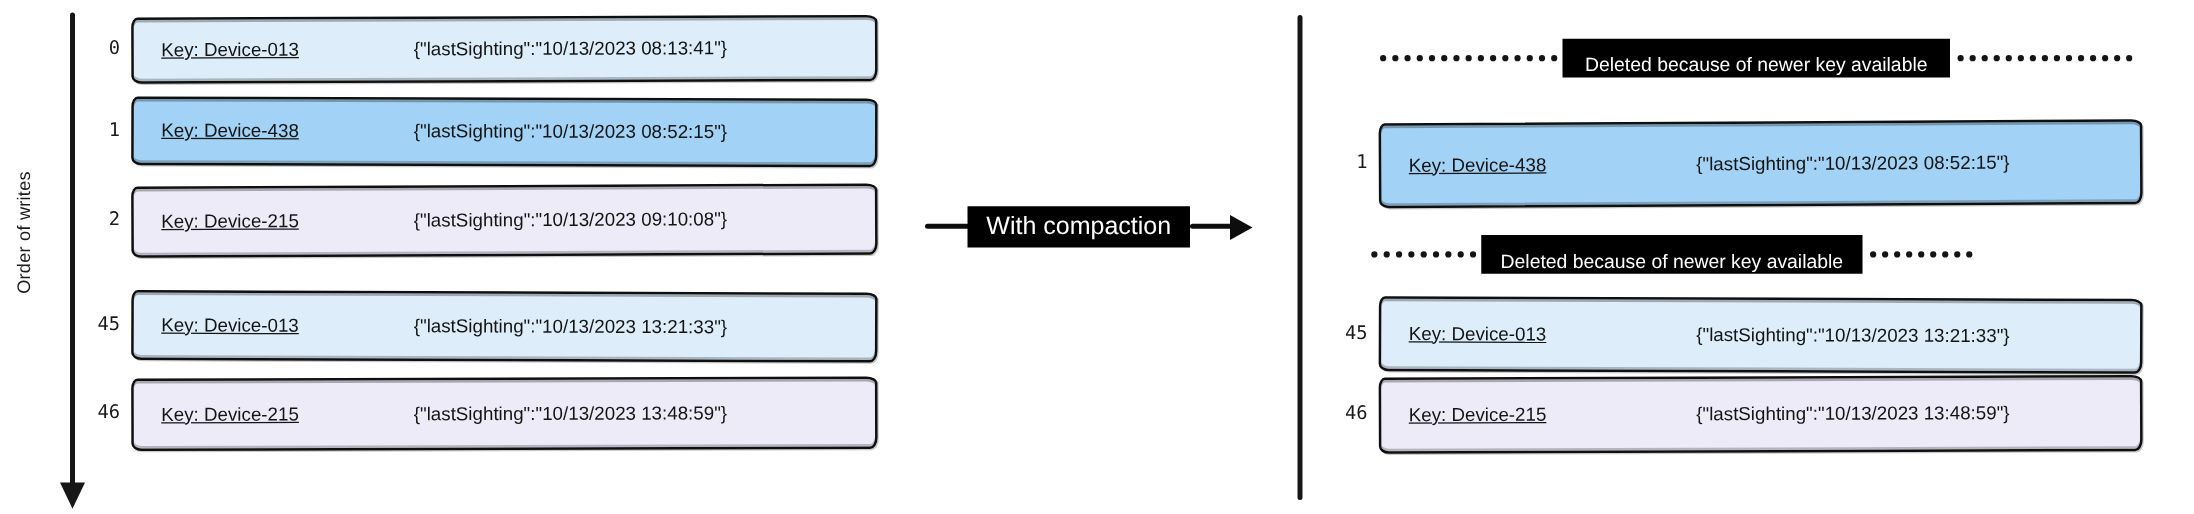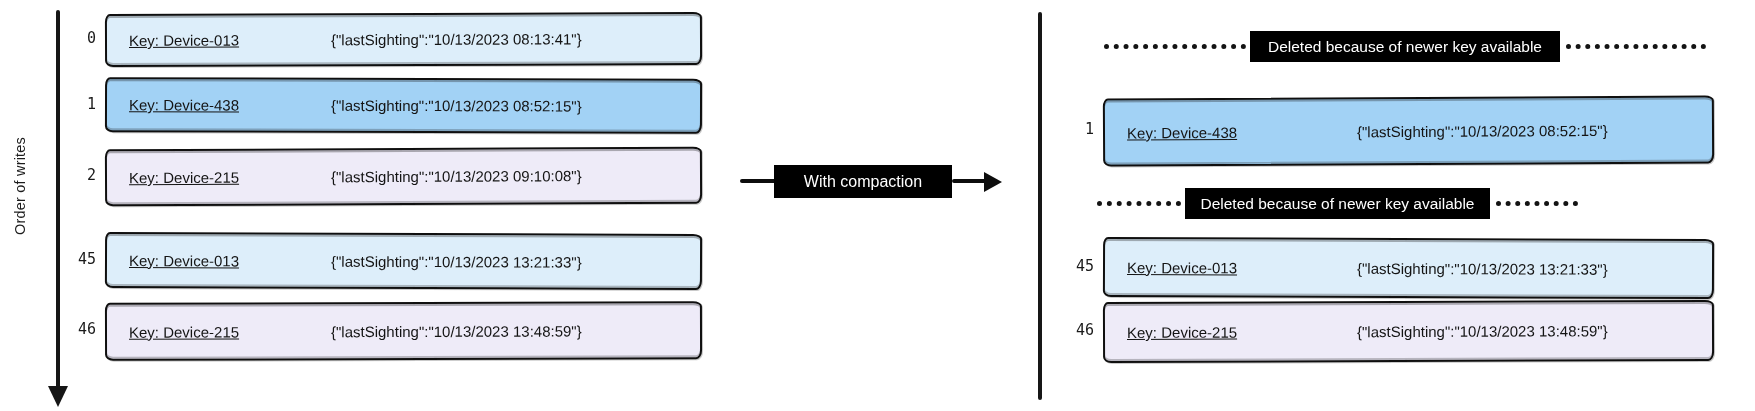--- a/index.html
+++ b/index.html
@@ -44,31 +44,31 @@
     position:absolute;display:flex;align-items:center;justify-content:flex-end;
     font-family:"DejaVu Sans Mono", monospace;font-size:15px;color:#1a1a1a;
   }
   .idx-l{left:62px;width:34px;}
   .idx-r{left:1060px;width:34px;}
   
   .hline{position:absolute;height:3.5px;background:#0d0d0d;border-radius:2px;}
   .mid-box{
     position:absolute;left:774px;top:165px;width:178px;height:33px;
     display:flex;align-items:center;justify-content:center;
-    font-size:16px;
+    font-size:20px;
   }
   .arrowhead-right{
     position:absolute;left:984px;top:171.5px;width:0;height:0;
     border-top:10px solid transparent;border-bottom:10px solid transparent;
     border-left:18px solid #0d0d0d;
   }
   
   .banner{
     position:absolute;height:31px;
-    display:flex;align-items:center;justify-content:center;
+    display:flex;align-items:flex-end;justify-content:center;
     font-size:15.5px;white-space:nowrap;
   }
   .dots{position:absolute;height:0;border-top:5.5px dotted #141414;}
 </style>
 </head>
 <body>
 
 <div class="stage">
 
   <div class="vline axis-left"></div>

